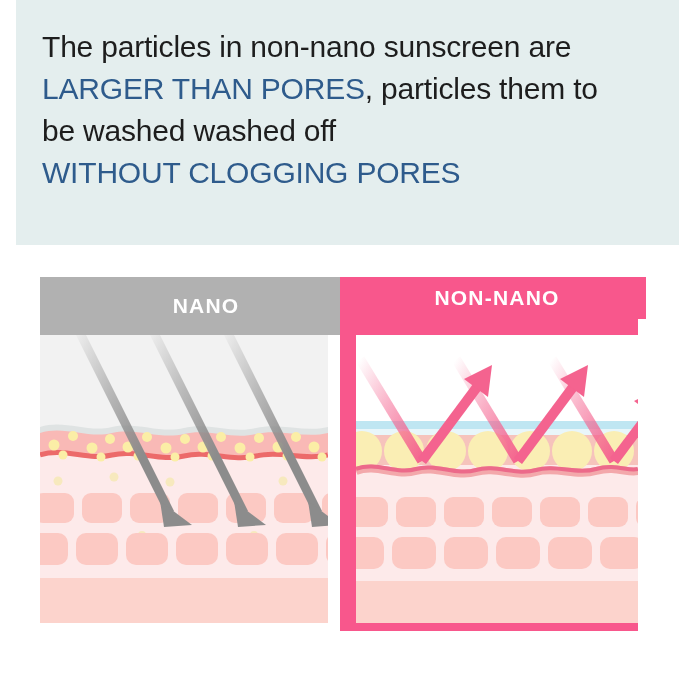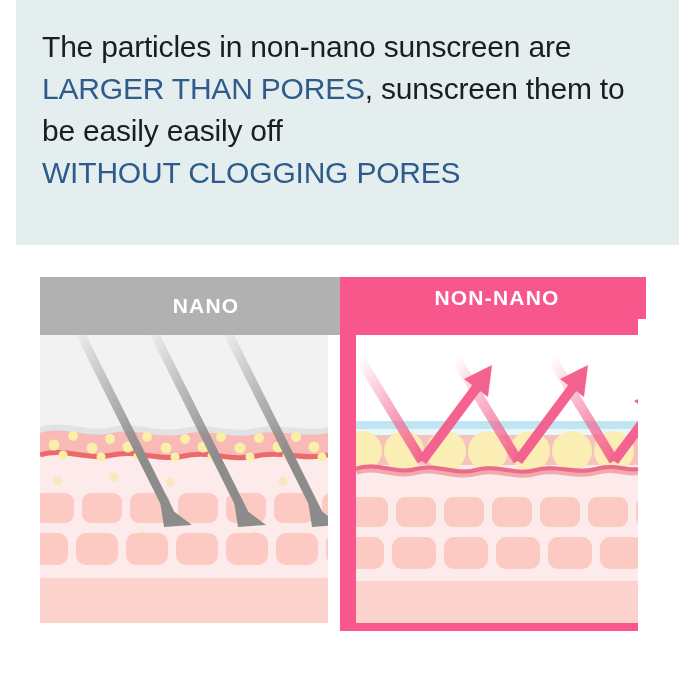--- a/index.html
+++ b/index.html
@@ -81,24 +81,24 @@
   .skin-svg{display:block;}
 </style>
 </head>
 <body>
 
 <div id="headline-band">
   <div class="headline-line">
     <span class="hl-plain">The particles in non-nano sunscreen are</span>
   </div>
   <div class="headline-line">
-    <span class="hl-blue">LARGER THAN PORES</span><span class="hl-plain">, sunscreen them to</span>
-  </div>
-  <div class="headline-line">
-    <span class="hl-plain">be easily easily off</span>
+    <span class="hl-blue">LARGER THAN PORES</span><span class="hl-plain">, particles them to</span>
+  </div>
+  <div class="headline-line">
+    <span class="hl-plain">be washed washed off</span>
   </div>
   <div class="headline-line">
     <span class="hl-blue">WITHOUT CLOGGING PORES</span>
   </div>
 </div>
 
 <div id="diagram">
 
   <div id="panel-nano">
 

